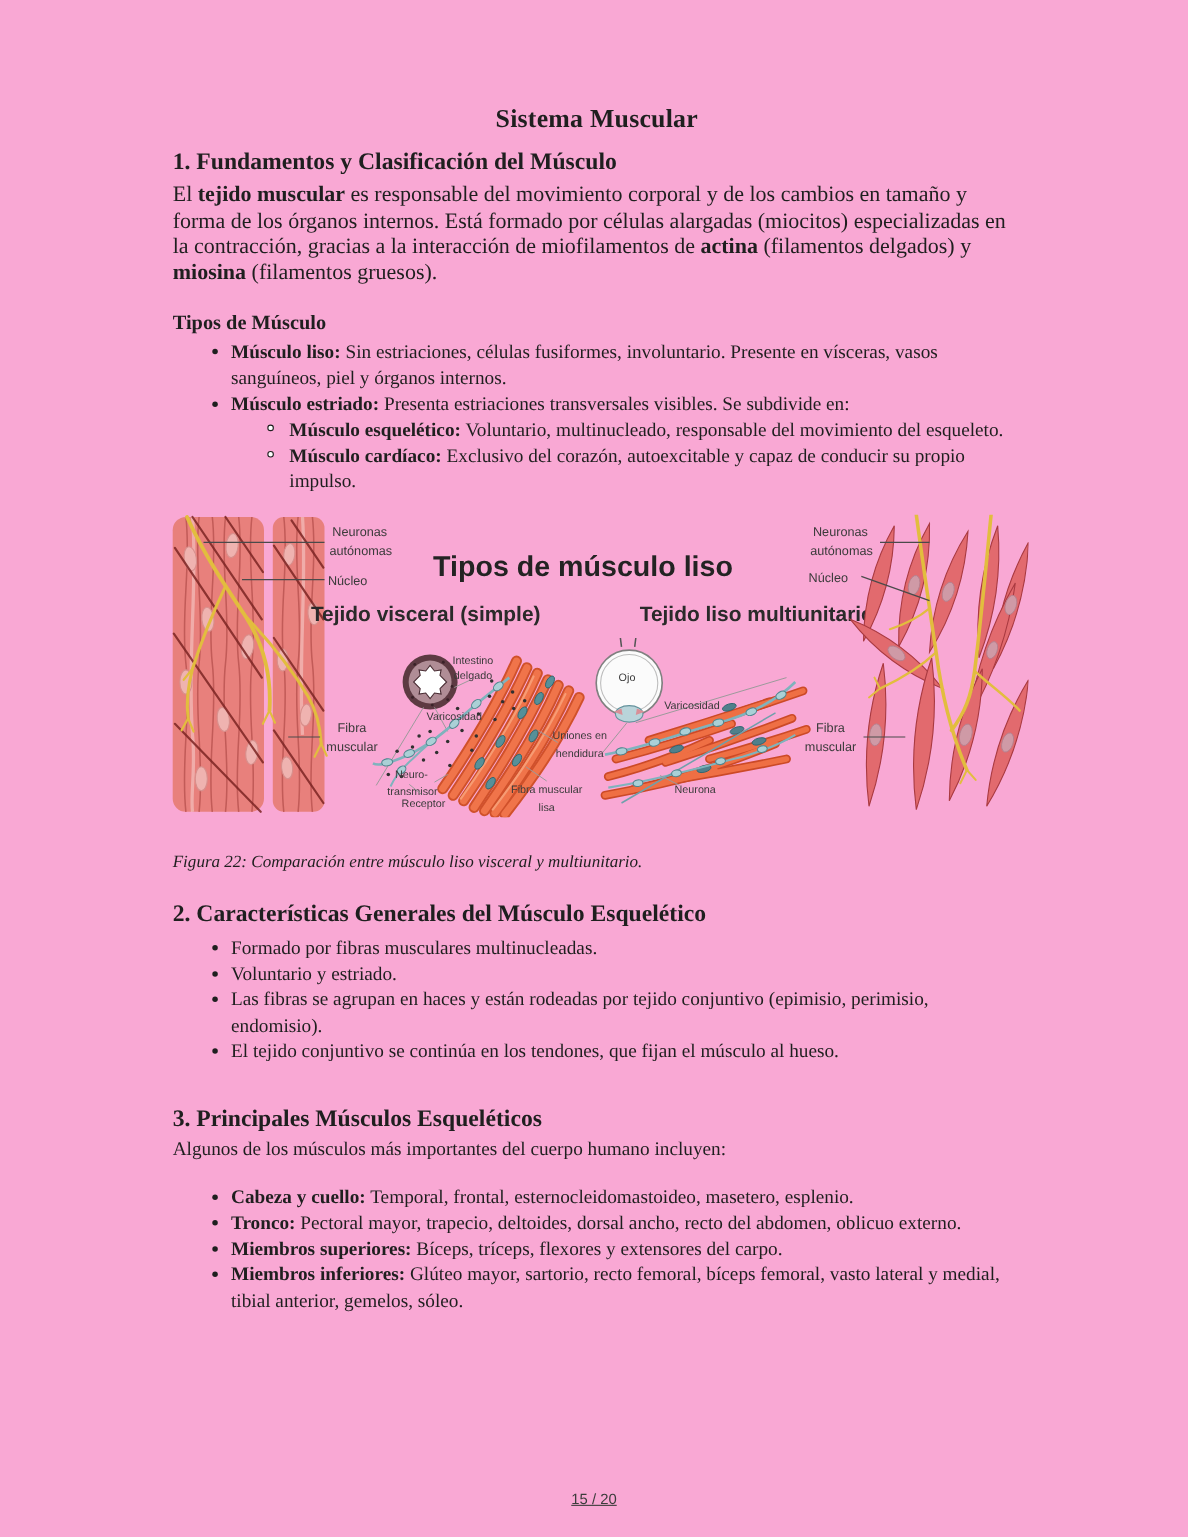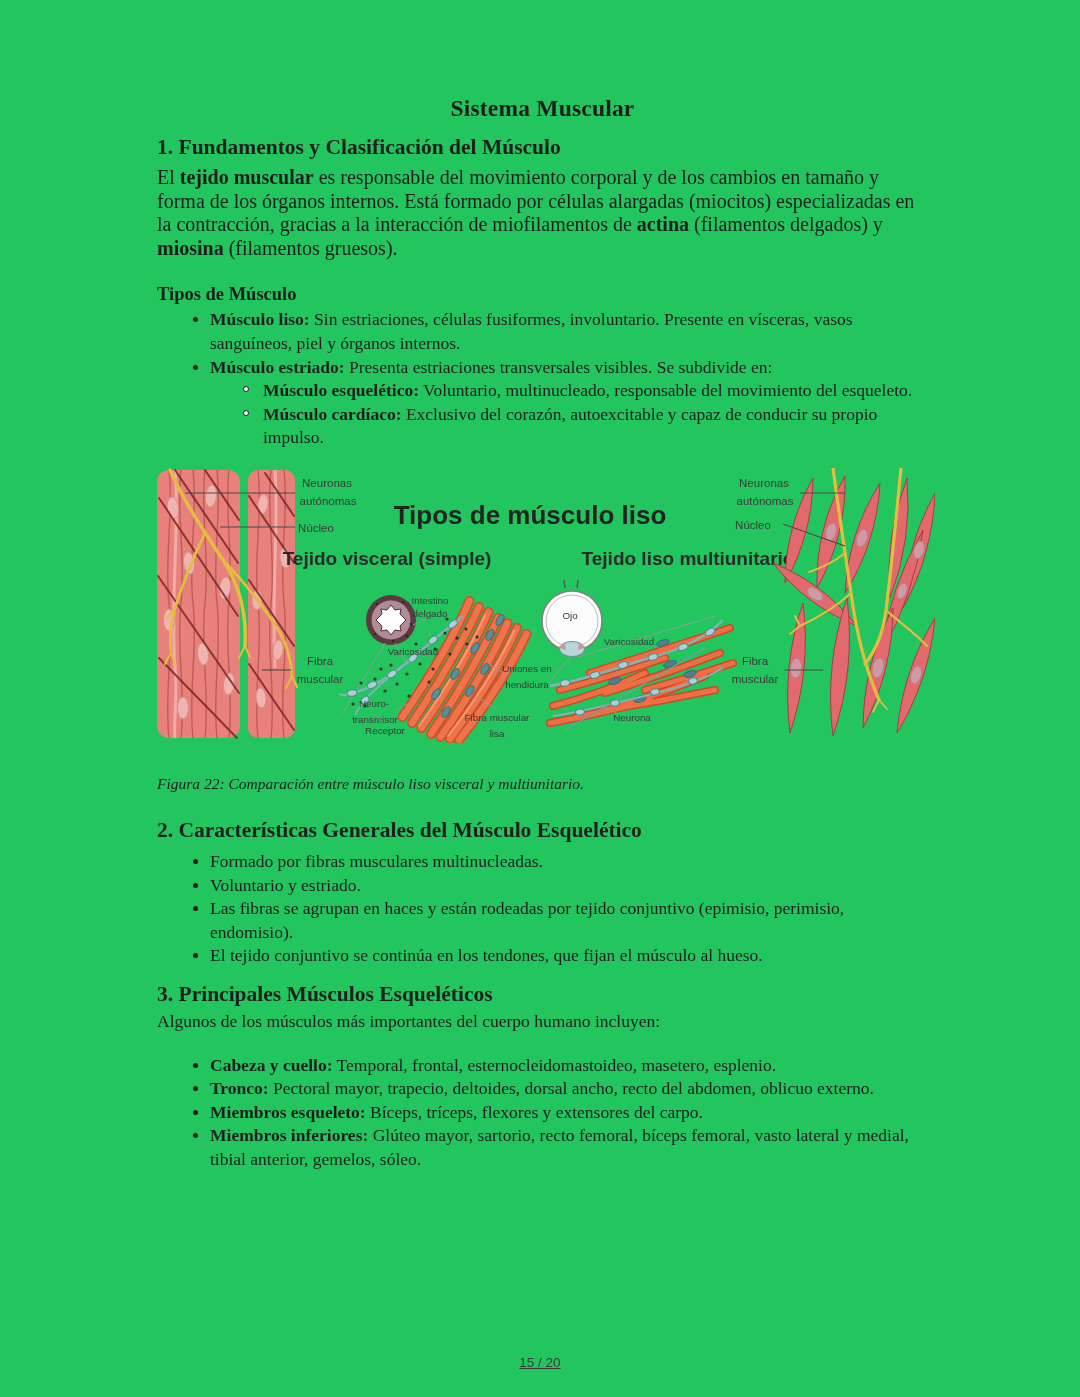--- a/index.html
+++ b/index.html
@@ -1,34 +1,34 @@
 <!DOCTYPE html>
 <html><head>
 <meta charset="utf-8">
 <style>
   * { margin:0; padding:0; box-sizing:border-box; }
   html,body { background:#ffffff; }
   .page {
     position:relative;
     width:1080px; height:1397px;
-    background:#22c55e;
+    background:#f9a8d4;
     font-family:"Liberation Serif","DejaVu Serif",serif;
     color:#1f1f1f;
     padding:94px 152px 0 157px;
     overflow:hidden;
   }
   .doc-title {
     font-size:23.5px; font-weight:bold; text-align:center;
     line-height:29px; letter-spacing:0.2px;
   }
   h2.sec {
     font-size:21.5px; font-weight:bold; line-height:27px; margin-top:11px;
   }
   h2.sec2 { margin-top:23px; }
-  h2.sec3 { margin-top:13px; }
+  h2.sec3 { margin-top:36px; }
   .body-p {
     font-size:20px; line-height:23.6px; margin-top:5px;
   }
   h3.subhead {
     font-size:18.5px; font-weight:bold; line-height:24px; margin-top:22px;
   }
   ul.blist { list-style:none; margin-top:2px; }
   ul.blist2 { list-style:none; margin-top:6px; }
   ul.blist3 { list-style:none; margin-top:20px; }
   ul.blist li, ul.blist2 li, ul.blist3 li {
@@ -383,18 +383,18 @@
     <li><span class="m1"></span><span>Voluntario y estriado.</span></li>
     <li><span class="m1"></span><span>Las fibras se agrupan en haces y están rodeadas por tejido conjuntivo (epimisio, perimisio, endomisio).</span></li>
     <li><span class="m1"></span><span>El tejido conjuntivo se continúa en los tendones, que fijan el músculo al hueso.</span></li>
   </ul>
 
   <h2 class="sec sec3">3. Principales Músculos Esqueléticos</h2>
   <p class="s3-intro">Algunos de los músculos más importantes del cuerpo humano incluyen:</p>
   <ul class="blist3">
     <li><span class="m1"></span><span><b>Cabeza y cuello:</b><span> Temporal, frontal, esternocleidomastoideo, masetero, esplenio.</span></span></li>
     <li><span class="m1"></span><span><b>Tronco:</b><span> Pectoral mayor, trapecio, deltoides, dorsal ancho, recto del abdomen, oblicuo externo.</span></span></li>
-    <li><span class="m1"></span><span><b>Miembros esqueleto:</b><span> Bíceps, tríceps, flexores y extensores del carpo.</span></span></li>
+    <li><span class="m1"></span><span><b>Miembros superiores:</b><span> Bíceps, tríceps, flexores y extensores del carpo.</span></span></li>
     <li><span class="m1"></span><span><b>Miembros inferiores:</b><span> Glúteo mayor, sartorio, recto femoral, bíceps femoral, vasto lateral y medial, tibial anterior, gemelos, sóleo.</span></span></li>
   </ul>
 
   <div class="footer">15 / 20</div>
 </div>
 
 </body></html>

